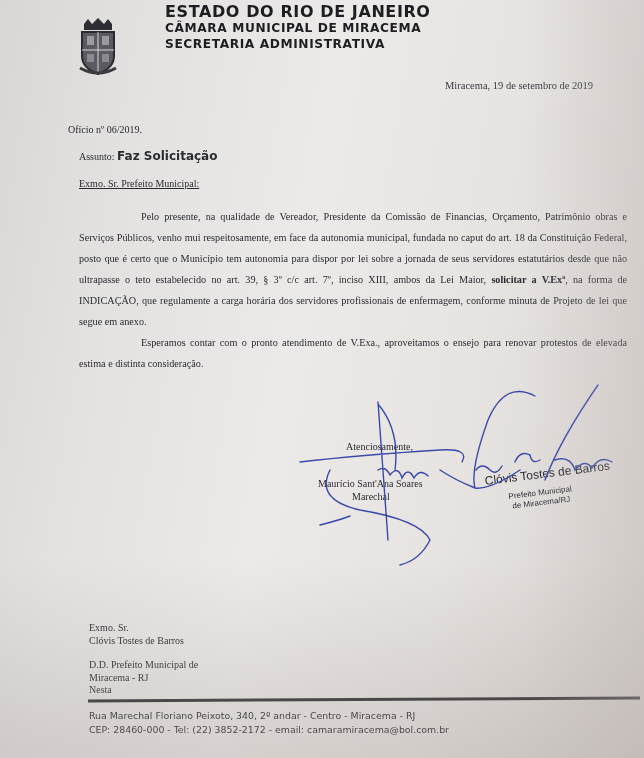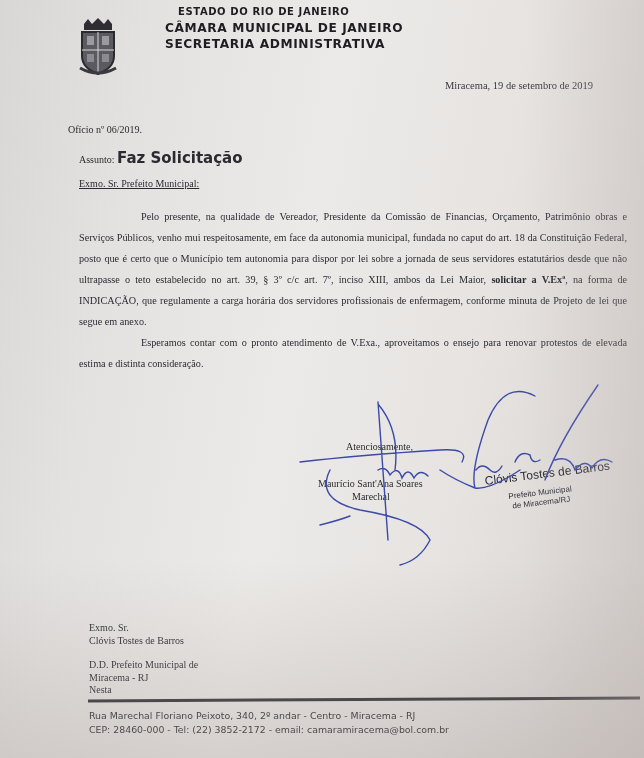--- a/index.html
+++ b/index.html
@@ -16,25 +16,25 @@
     pointer-events: none;
   }
   .shade-right {
     position: absolute; right: 0; top: 0; width: 120px; bottom: 0;
     background: linear-gradient(90deg, rgba(200,195,192,0) 0%, rgba(190,182,178,0.3) 100%);
     pointer-events: none;
   }
   .crest { position: absolute; left: 78px; top: 18px; width: 40px; height: 58px; }
   .header { position: absolute; left: 165px; top: 4px; font-family: "DejaVu Sans", sans-serif; font-weight: bold; color: #1d1d22; }
   .header div { font-size: 12.2px; letter-spacing: 0.6px; line-height: 16px; }
-  .header .l1 { font-size: 10px; margin-left: 13px; }
+  .header .l1 { font-size: 16px; }
   .date { position: absolute; left: 445px; top: 80px; font-size: 10.5px; color: #3a3a44; }
   .oficio { position: absolute; left: 68px; top: 124px; font-size: 10px; }
   .assunto { position: absolute; left: 79px; top: 149px; font-size: 10px; }
-  .assunto b { font-family: "DejaVu Sans", sans-serif; font-size: 15px; }
+  .assunto b { font-family: "DejaVu Sans", sans-serif; font-size: 12px; }
   .exmo { position: absolute; left: 79px; top: 178px; font-size: 10px; text-decoration: underline; text-align: right; }
   .body-text {
     position: absolute; left: 79px; top: 206px; width: 548px;
     font-size: 10.2px; line-height: 21px; text-align: justify; color: #2a2a32;
   }
   .body-text p { margin: 0; text-indent: 62px; }
   .body-text p + p { margin-top: 0; }
   .closing { position: absolute; left: 346px; top: 441px; font-size: 10px; }
   .vereador-name { position: absolute; left: 318px; top: 478px; font-size: 10px; }
   .vereador-role { position: absolute; left: 352px; top: 491px; font-size: 10px; }
@@ -64,21 +64,21 @@
     <line x1="4" y1="32" x2="36" y2="32" stroke="#d8d8d8" stroke-width="1"></line>
     <rect x="9" y="18" width="7" height="9" fill="#9a9aa0"></rect>
     <rect x="24" y="18" width="7" height="9" fill="#9a9aa0"></rect>
     <rect x="9" y="36" width="7" height="8" fill="#8a8a90"></rect>
     <rect x="24" y="36" width="7" height="8" fill="#8a8a90"></rect>
     <path d="M2 50 Q20 60 38 50" stroke="#3a3a40" stroke-width="3" fill="none"></path>
   </svg>
 
   <div class="header">
     <div class="l1">ESTADO DO RIO DE JANEIRO</div>
-    <div>CÂMARA MUNICIPAL DE  JANEIRO</div>
+    <div>CÂMARA MUNICIPAL DE  MIRACEMA</div>
     <div>SECRETARIA ADMINISTRATIVA</div>
   </div>
 
   <div class="date">Miracema, 19 de setembro de 2019</div>
 
   <div class="oficio">Ofício nº 06/2019.</div>
 
   <div class="assunto">
     <span>Assunto: </span><b>Faz Solicitação</b>
   </div>

